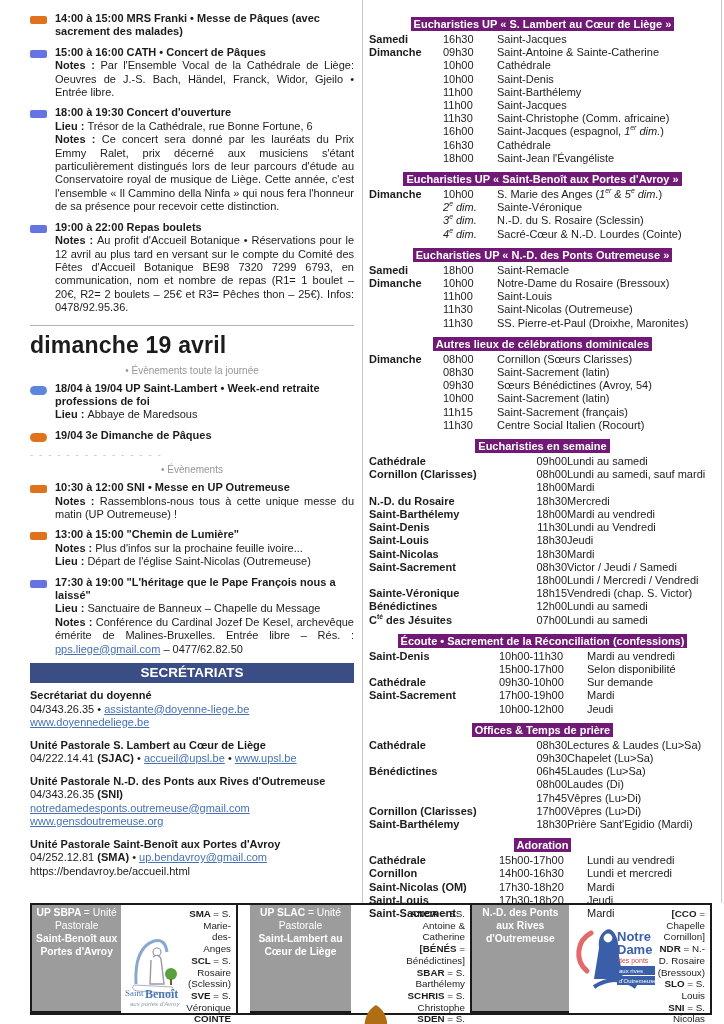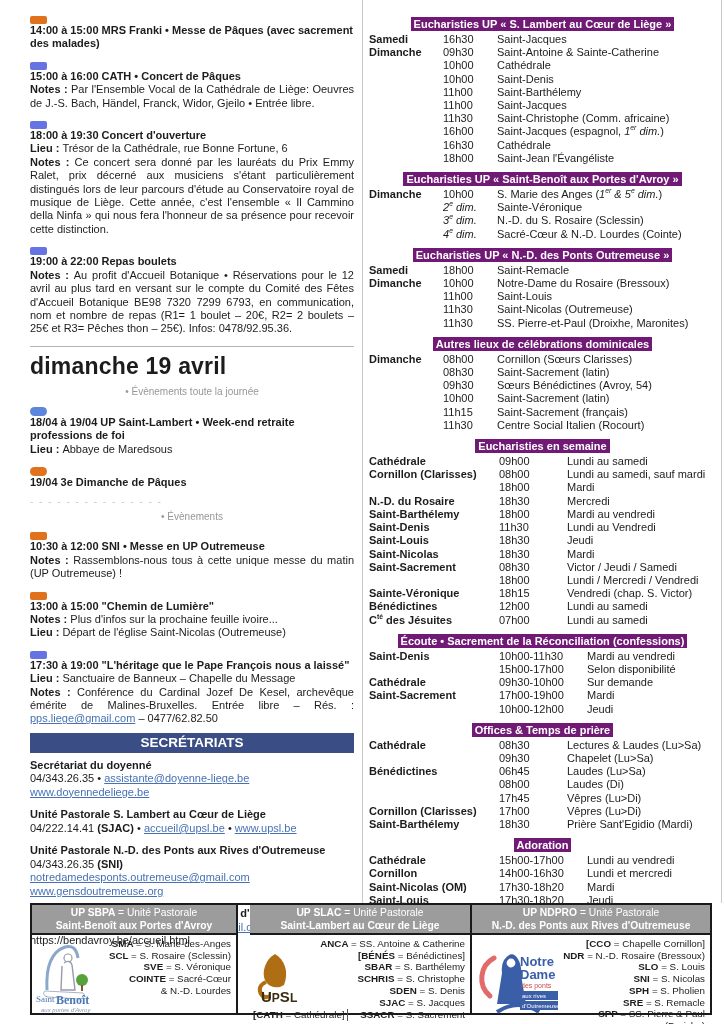--- a/index.html
+++ b/index.html
@@ -3,21 +3,21 @@
 <meta charset="utf-8">
 <style>
   html,body{margin:0;padding:0;background:#fff;}
   .page{position:relative;width:724px;height:1024px;background:#fff;overflow:hidden;
         font-family:"Liberation Sans",sans-serif;color:#1c1c1c;}
   .vdiv{position:absolute;top:0;height:903px;width:0;border-left:1px solid #c9c9c9;}
   .col-left{position:absolute;left:30px;top:12px;width:324px;}
   .col-right{position:absolute;left:369px;top:10px;width:347px;}
 
   
-  .event{display:flex;margin-bottom:7px;flex-direction:column;}
+  .event{display:flex;margin-bottom:7px;}
   .bullet{flex:none;width:17px;height:8px;margin:4px 8px 0 0;border-radius:2px;}
   .bullet.pill{border-radius:5px;height:9px;}
   .ev-body{flex:1;font-size:11px;line-height:13.4px;}
   .ev-title{font-weight:bold;}
   .ev-line{text-align:justify;}
   .ev-line b{font-weight:bold;}
   .hr-line{border-top:1px solid #b5b5b5;margin:10px 0 6px;}
   .day-heading{font-size:23px;font-weight:bold;margin:2px 0 6px;letter-spacing:.2px;}
   .sub-label{font-size:10px;color:#979797;margin:2px 0 6px;text-align:center;}
   .dash-sep{color:#c9c9c9;font-size:10px;letter-spacing:1.5px;margin:2px 0 4px;white-space:nowrap;overflow:hidden;}
@@ -28,28 +28,28 @@
   .link{color:#4671B5;text-decoration:underline;cursor:pointer;}
 
   
   .r-title{text-align:center;margin:4px 0 1px;}
   .r-title span{display:inline-block;background:#701a75;color:#fff;font-weight:bold;
                 font-size:11px;line-height:14px;padding:0 3px;}
   .r-row{display:flex;font-size:11px;line-height:13.2px;}
   .r-c1{flex:none;font-weight:bold;}
   .r-c3{flex:1;}
   .lA .r-c1{width:74px;} .lA .r-c2{flex:none;width:54px;}
-  .lB .r-c1{width:130px;} .lB .r-c2{flex:none;width:68px;}
+  .lB .r-c1{width:130px;} .lB .r-c2{flex:none;width:68px;text-align:right;}
   .lC .r-c1{width:130px;} .lC .r-c2{flex:none;width:88px;}
   sup{font-size:.62em;vertical-align:super;line-height:0;}
 
   
   .footer{position:absolute;left:30px;top:903px;width:682px;display:flex;
           border:2px solid #1a1a1a;box-sizing:border-box;height:112px;}
-  .fbox{border-right:2px solid #1a1a1a;display:flex;flex-direction:column;box-sizing:border-box;}
+  .fbox{border-right:2px solid #1a1a1a;display:flex;box-sizing:border-box;}
   .fbox:last-child{border-right:none;}
   .fbox0{width:206px;} .fbox1{width:222px;margin-left:12px;} .fbox2{flex:1;}
   .fhead{background:#9C9C9C;color:#fff;text-align:center;font-size:10.3px;
          line-height:13px;padding:1px 0;border-bottom:2px solid #1a1a1a;}
   .fhead .l2{font-weight:bold;}
   .fbody{flex:1;display:flex;align-items:flex-start;padding:3px 5px 2px 3px;
          font-size:9.8px;line-height:11.7px;}
   .flogo{flex:none;align-self:flex-end;}
   .fbox2 .flogo{align-self:center;}
   .fabbrs{flex:1;text-align:right;}
@@ -519,21 +519,20 @@
             </span>
         </div>
         <div class="fbottom" style="width:100%">
           <span class="lf"><b>[CATH </b>= Cathédrale]</span>
           <span class="rt"><b>SSACR </b>= S. Sacrement</span>
         </div>
       </div>
     </div>
     <div class="fbox fbox2">
       <div class="fhead">
-          <div class="l1"><b>UP NDPRO </b>= Unité Pastorale</div>
           <div class="l2">N.-D. des Ponts aux Rives d'Outremeuse</div>
         </div>
       <div class="fbody">
         <span class="flogo">
           <svg width="86" height="74" viewBox="0 0 86 74">
             <path d="M19 12 A23 23 0 0 0 15 50" fill="none" stroke="#E26A6A" stroke-width="5" stroke-linecap="round"></path>
             <path d="M29 14 q8 -11 14 -1 q4 7 3 16 l5 29 h-29 l5 -31 q-1 -8 2 -13" fill="#3A5FA8"></path>
             <circle cx="36" cy="17" r="4.4" fill="#fff"></circle>
             <path d="M22 66 Q43 52 64 66" fill="none" stroke="#3A5FA8" stroke-width="4"></path>
             <text x="45" y="20" font-size="13" font-weight="bold" fill="#3A5FA8">Notre</text>

